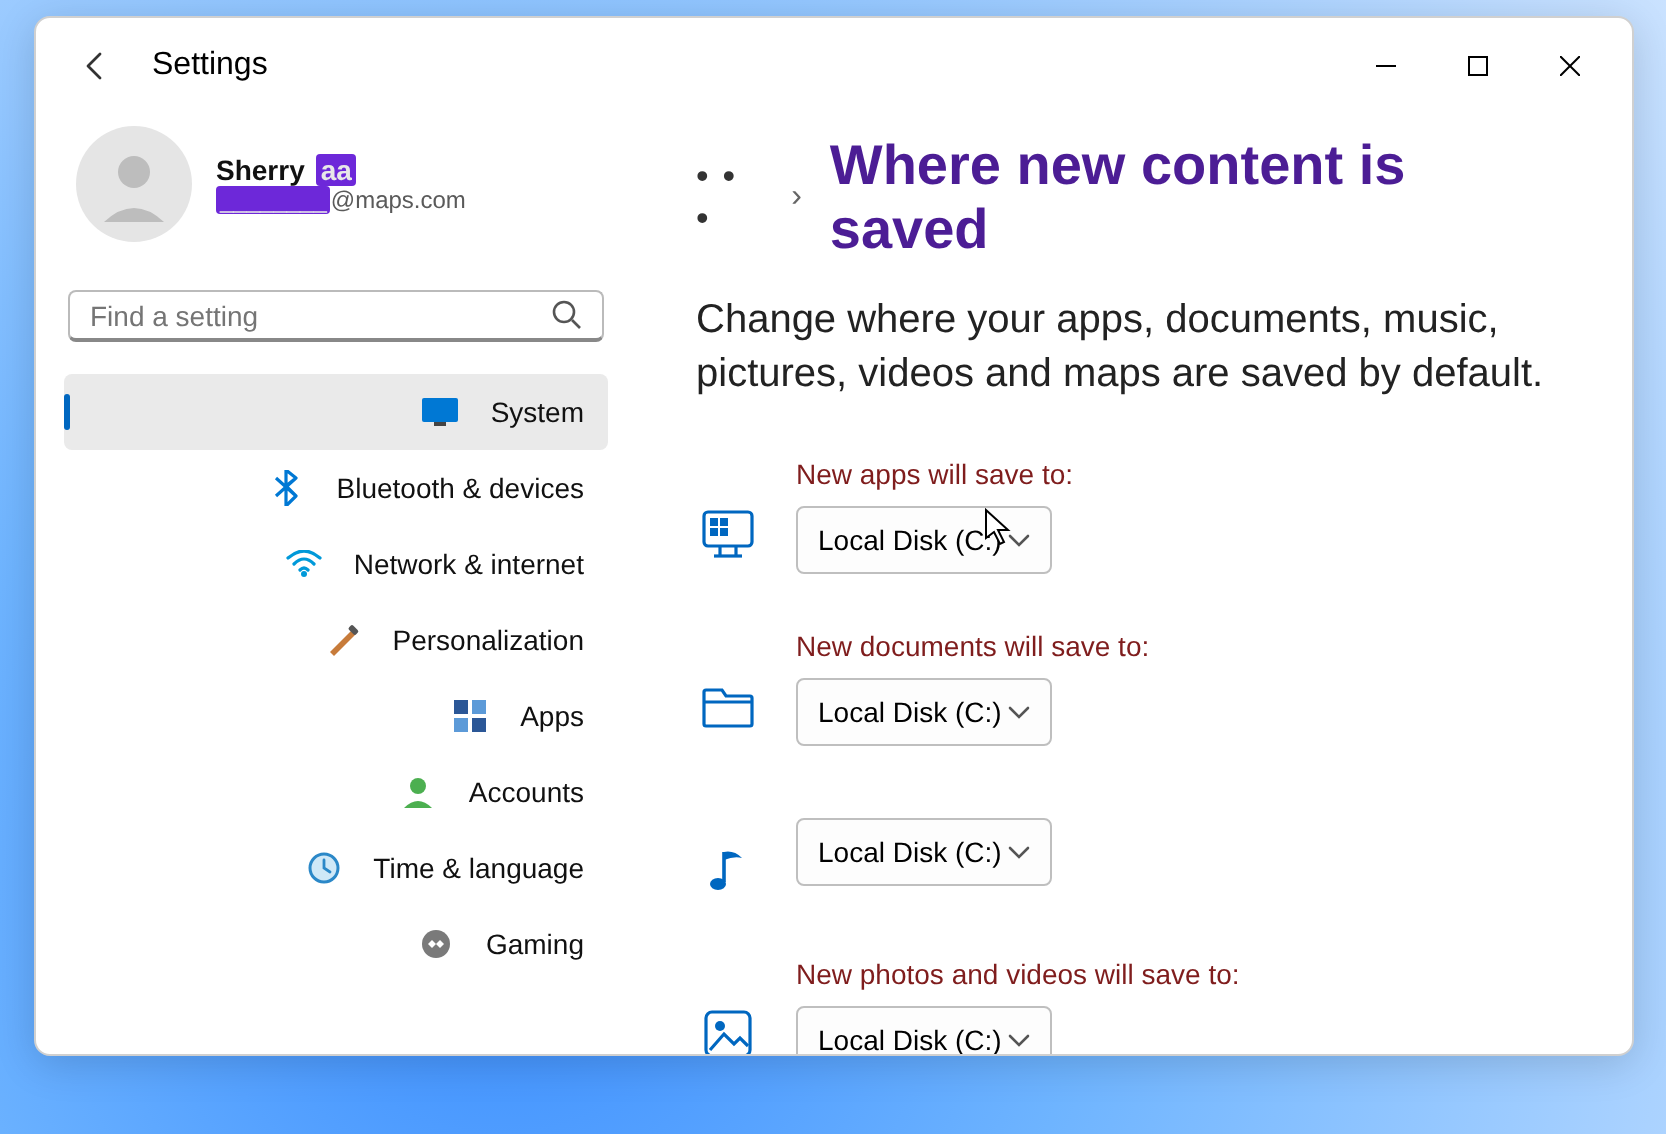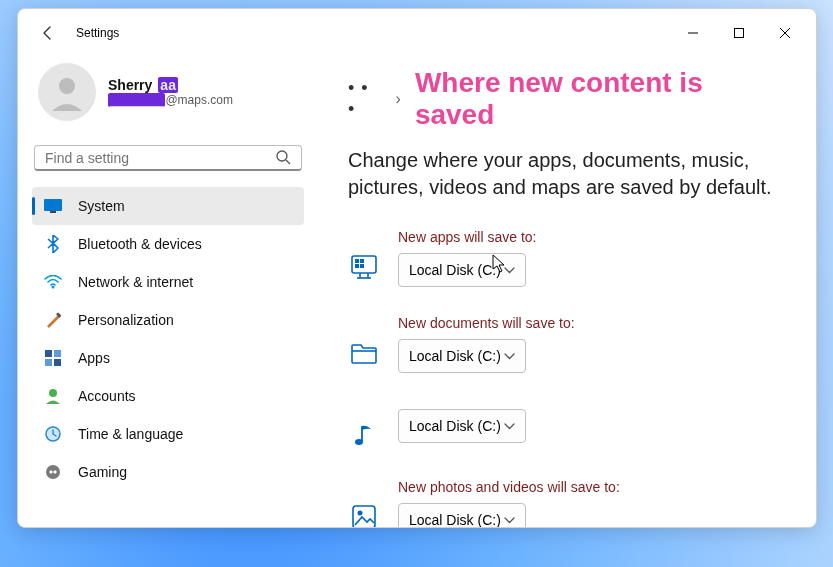--- a/index.html
+++ b/index.html
@@ -1,42 +1,42 @@
 <!DOCTYPE html>
 <html><head>
 <meta charset="utf-8">
 <style>
 * { margin: 0; padding: 0; box-sizing: border-box; font-family: "Segoe UI", sans-serif; }
 body { width: 833px; height: 567px; background: radial-gradient(circle at 30% 80%, #3a8dff 0%, #6eb4ff 40%, #cae2ff 100%); overflow: hidden; position: relative; }
 .window { position: absolute; left: 17px; top: 8px; width: 800px; height: 520px; background: #fff; border: 1px solid #d0d0d0; border-radius: 8px; display: flex; flex-direction: column; box-shadow: 0 4px 20px rgba(0,0,0,0.15); }
 .titlebar { height: 48px; display: flex; align-items: center; padding: 0 8px; }
 .back-btn { width: 44px; height: 44px; display: flex; align-items: center; justify-content: center; border-radius: 4px; cursor: pointer; }
-.window-title { font-size: 12px; color: #000; margin-left: 6px; }
+.window-title { font-size: 16px; color: #000; margin-left: 6px; }
 .win-controls { margin-left: auto; display: flex; }
 .win-ctl { width: 46px; height: 32px; display: flex; align-items: center; justify-content: center; cursor: pointer; }
 .content { flex: 1; display: flex; overflow: hidden; }
 .sidebar { width: 300px; padding: 0 14px 12px 14px; display: flex; flex-direction: column; overflow-y: auto; }
 .profile { display: flex; align-items: center; padding: 6px 6px 16px 6px; }
 .avatar { width: 58px; height: 58px; border-radius: 50%; background: #e5e5e5; display: flex; align-items: center; justify-content: center; }
 .profile-text { margin-left: 12px; }
 .profile-name { font-size: 14px; font-weight: 600; color: #111; display:flex; align-items:center; gap:6px; }
 .profile-email { font-size: 12px; color: #5a5a5a; }
 .obscure { background: #6d28d9; color:#e8e8e8; border-radius:2px; padding:0 2px; }
 .search-box { display: flex; align-items: center; border: 1px solid #bbb; border-bottom: 2px solid #888; border-radius: 4px; padding: 0 10px; height: 26px; margin: 8px 2px 16px 2px; background: #fff; cursor: text; }
 .search-box input { flex: 1; border: none; outline: none; font-size: 14px; background: transparent; }
 .nav { list-style: none; }
-.nav-item { display: flex; align-items: center; height: 38px; padding: 0 12px; border-radius: 4px; cursor: pointer; gap: 16px; font-size: 14px; color: #111; position: relative; }
+.nav-item { display: flex; align-items: center; height: 38px; padding: 0 12px; border-radius: 4px; cursor: pointer; gap: 16px; font-size: 14px; color: #111; position: relative; justify-content: flex-end; }
 .nav-item.selected { background: #eaeaea; }
 .nav-item.selected::before { content:""; position:absolute; left:0; top:10px; bottom:10px; width:3px; background:#0067c0; border-radius:2px; }
 .nav-icon { width: 18px; height: 18px; display: flex; align-items: center; justify-content: center; }
 .main { flex: 1; padding: 10px 30px 10px 30px; overflow-y: auto; }
 .breadcrumb { display: flex; align-items: center; gap: 14px; }
 .ellipsis { font-size: 18px; color: #333; letter-spacing: 1px; cursor: pointer; }
 .chev { color: #666; }
-.page-title { font-size: 28px; font-weight: 600; color: #ec4899; }
+.page-title { font-size: 28px; font-weight: 600; color: #4c1d95; }
 .desc { font-size: 20px; color: #222; margin-top: 16px; line-height: 1.35; max-width: 440px; }
 .setting { display: flex; align-items: center; margin-top: 28px; gap: 18px; }
 .setting-icon { width: 32px; height: 32px; display:flex; align-items:center; justify-content:center; margin-top: 18px; }
 .setting-body { }
 .setting-label { font-size: 14px; color: #7f1d1d; margin-bottom: 8px; }
 .dropdown { display: inline-flex; align-items: center; justify-content: space-between; border: 1px solid #bfbfbf; border-radius: 4px; background: #fdfdfd; height: 34px; padding: 0 10px; min-width: 128px; cursor: pointer; font-size: 14px; gap: 0; }
 .cursor-arrow { position: absolute; left: 492px; top: 254px; pointer-events: none; }
 </style>
 </head>
 <body>

